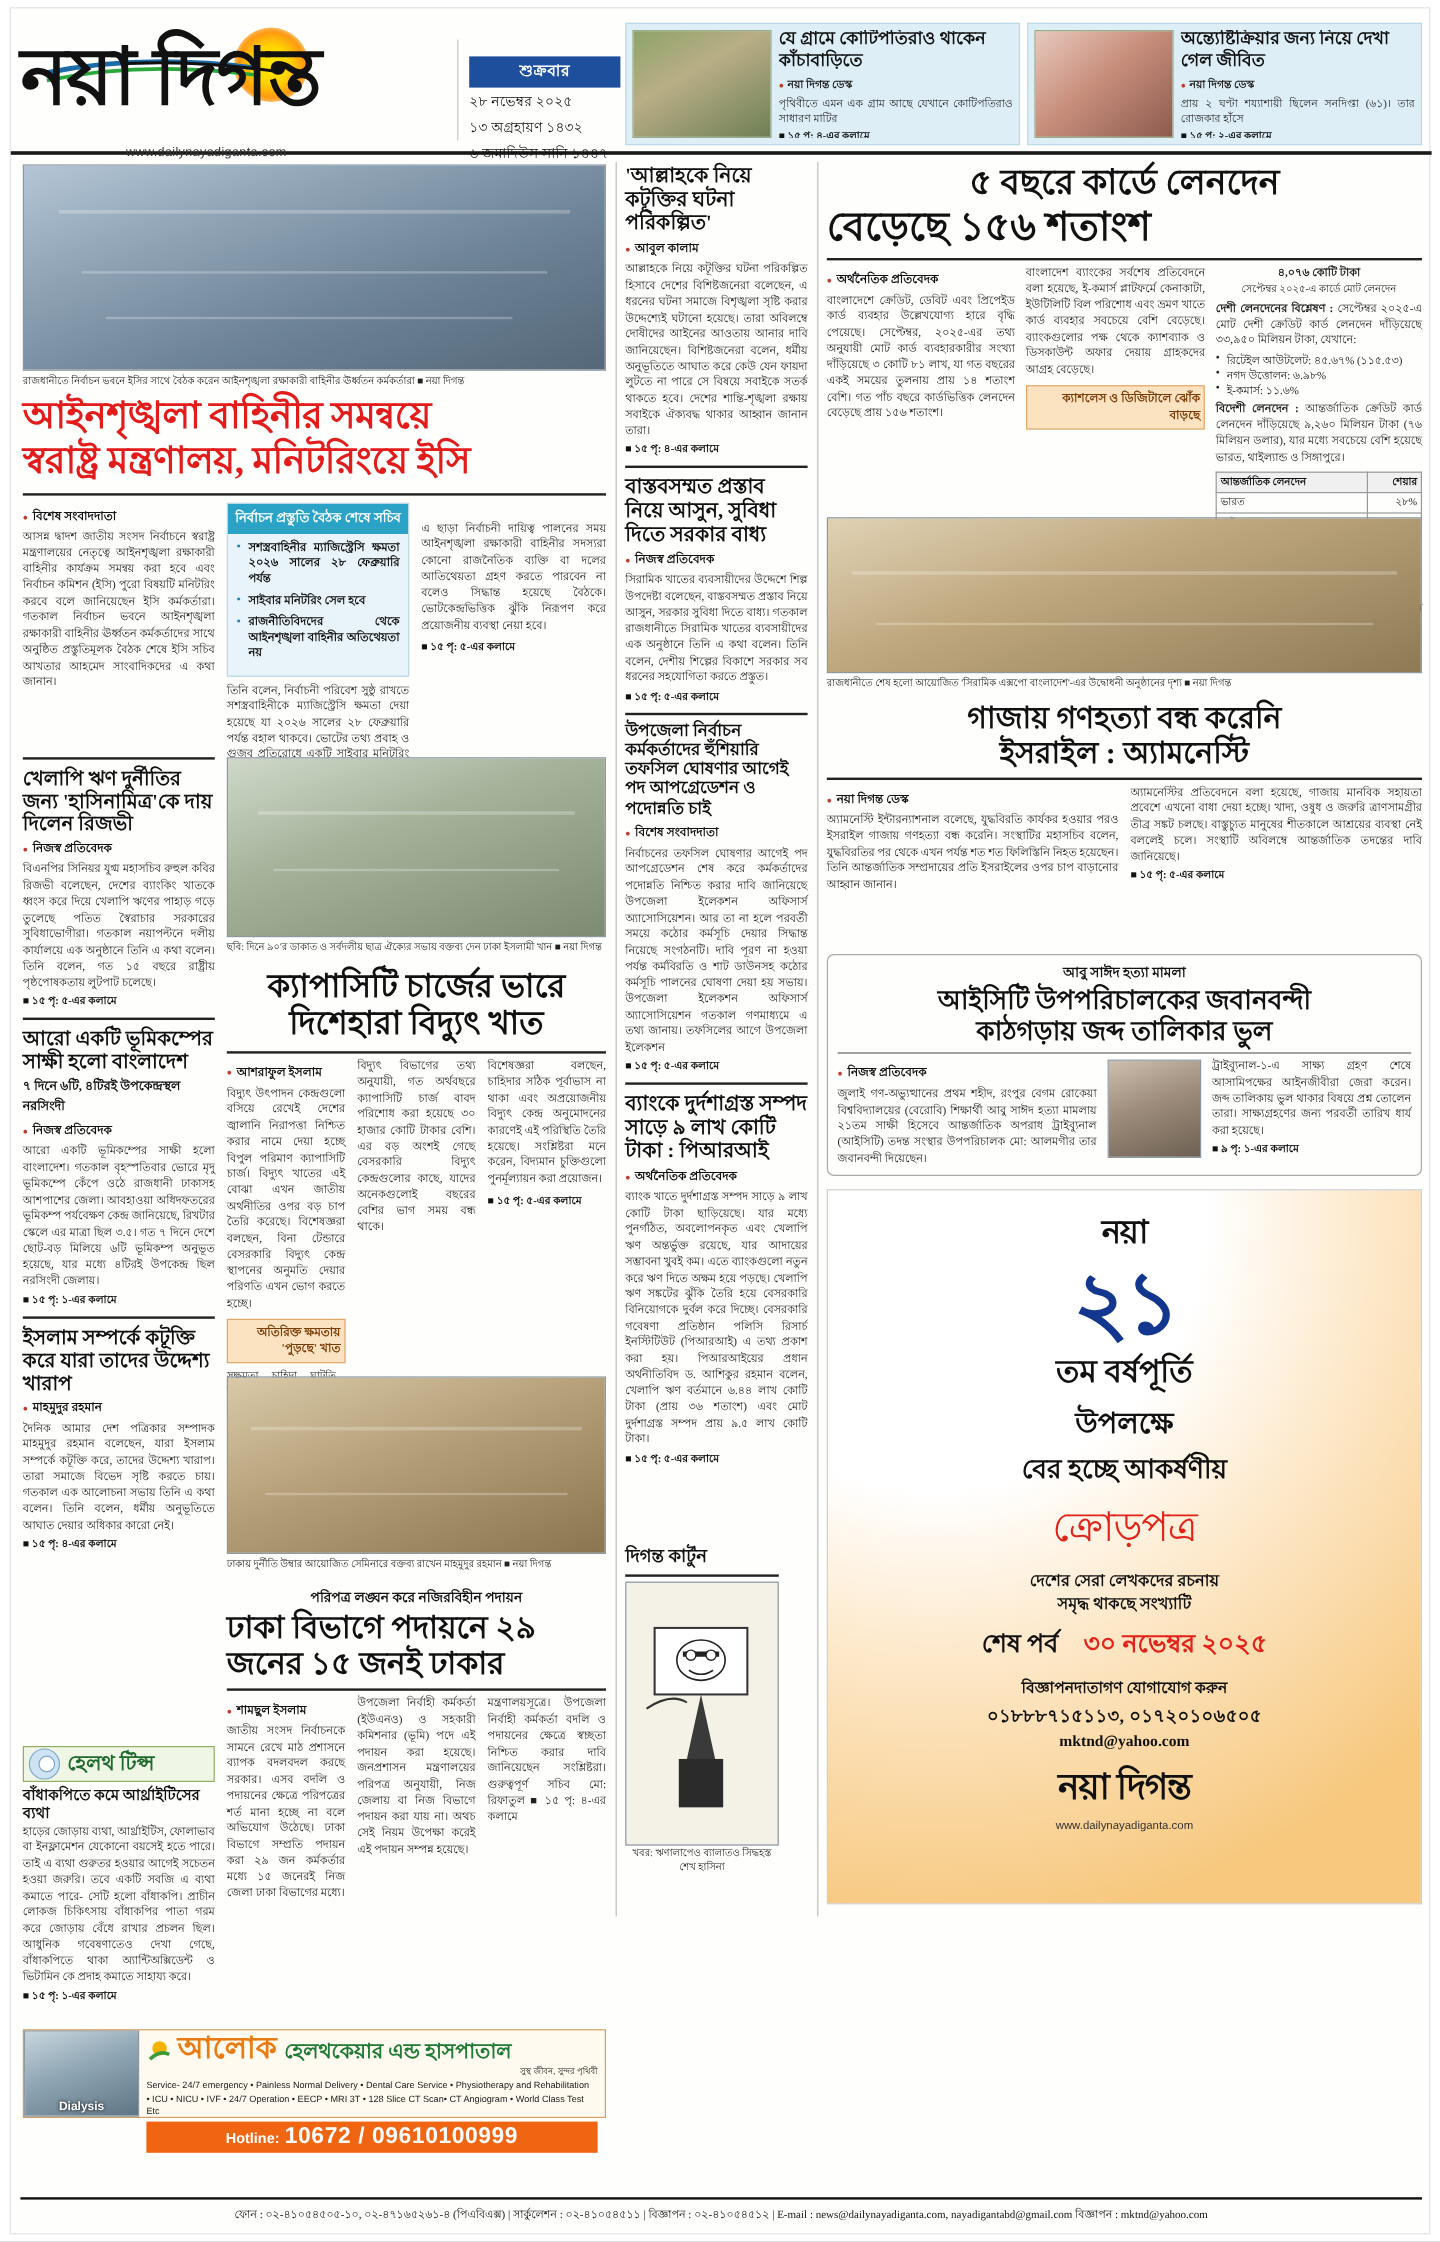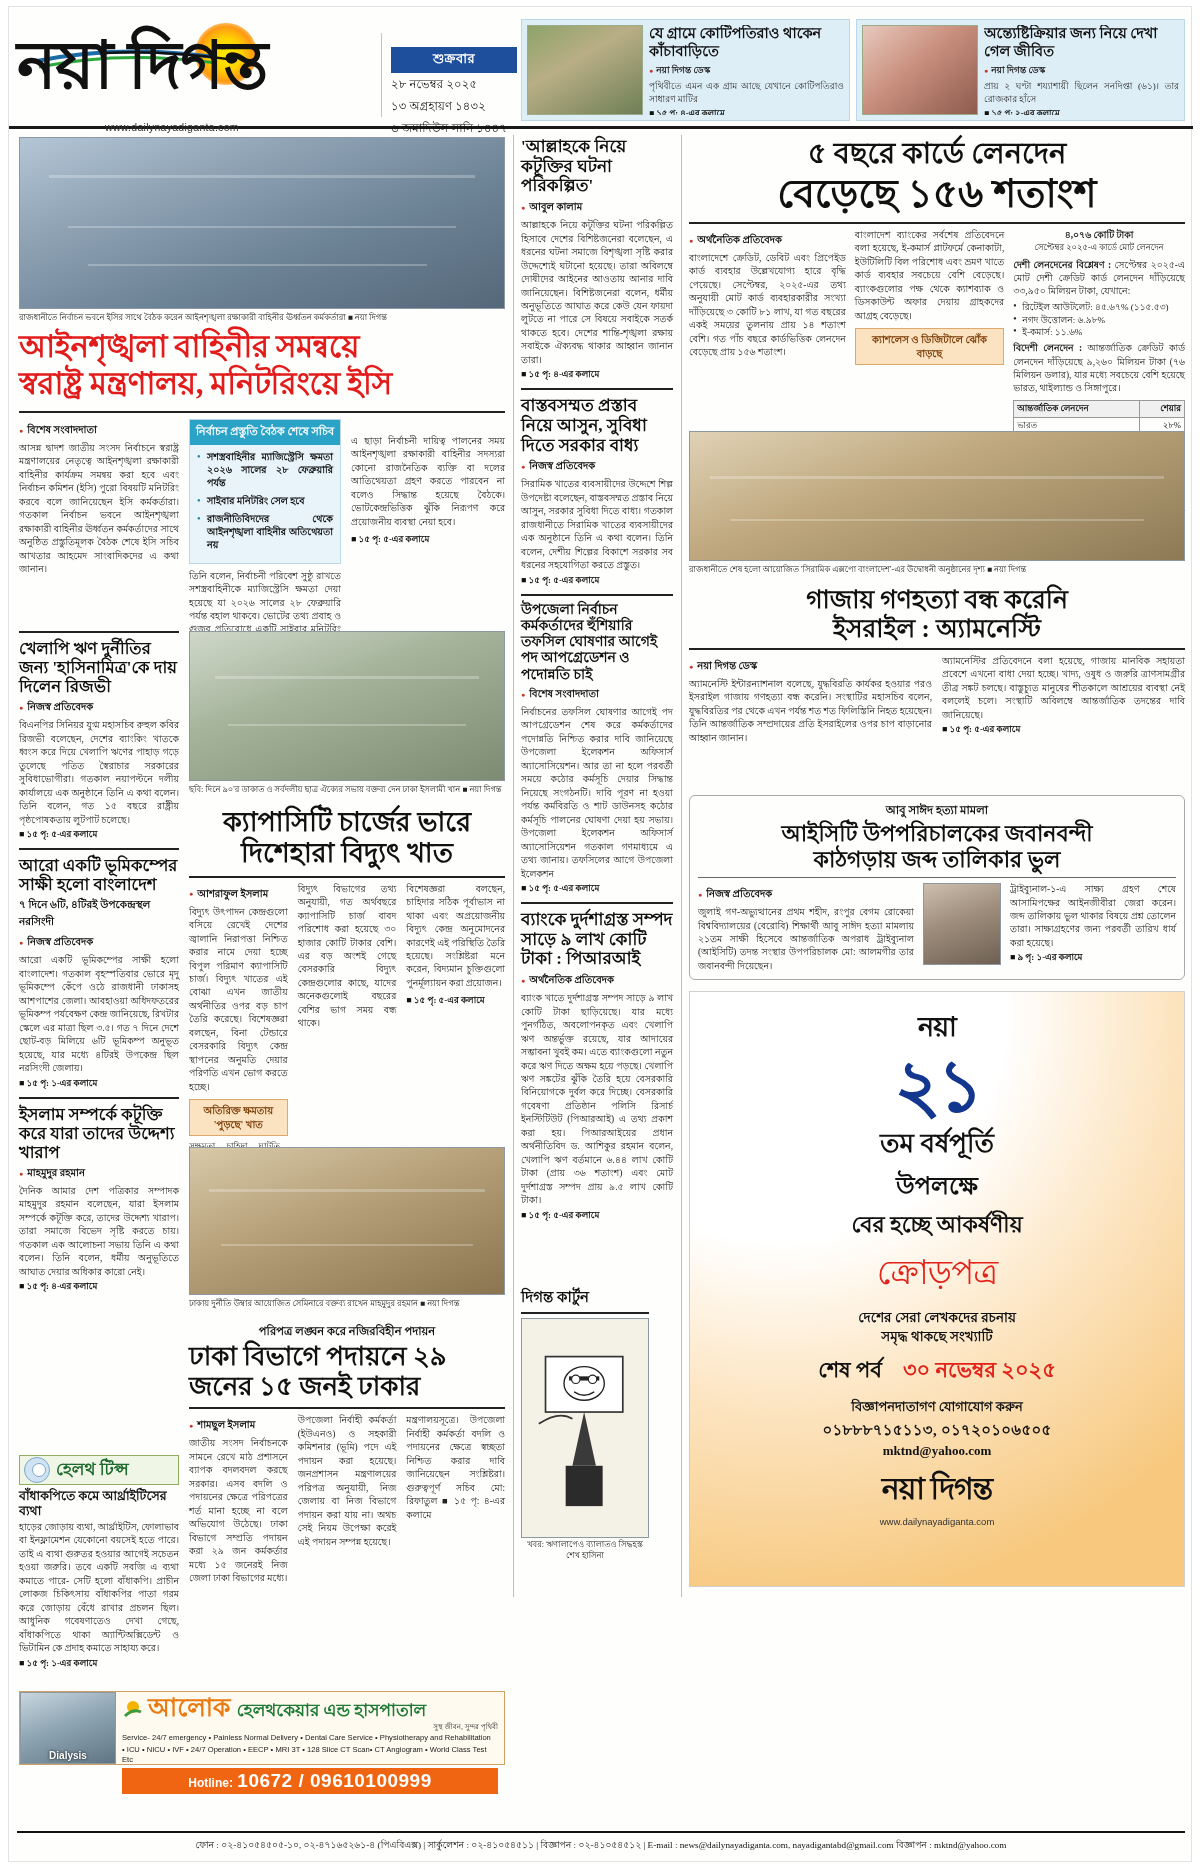--- a/index.html
+++ b/index.html
@@ -230,21 +230,21 @@
   .footer {
     position: absolute; left: 8px; bottom: 8px; width: 1168px;
     border-top: 2px solid #111; padding-top: 6px; text-align: center;
   }
   .footer .f1 { font-size: 9.2px; color: #111; line-height: 1.5; }
   .footer .f2 { font-size: 9.2px; color: #111; line-height: 1.5; }
 
   .smallcaps { font-size: 10.5px; font-weight: bold; color: #111; }
   .orangebox {
     background: #fbe2c0; border: 1px solid #e0a86a; font-size: 10px; font-weight: bold;
-    color: #7a3d06; text-align: center; padding: 4px 3px; line-height: 1.35;
+    color: #7a3d06; text-align: right; padding: 4px 3px; line-height: 1.35;
   }
   table.mini { width: 100%; border-collapse: collapse; font-size: 8.6px; }
   table.mini td { border: 1px solid #999; padding: 1px 3px; color: #111; }
   table.mini td.r { text-align: right; }
   table.mini tr.h td { font-weight: bold; background: #f0f0f0; }
   .dotlist li {
     list-style: none; font-size: 9.1px; line-height: 1.4; color: #1a1a1a;
     padding-left: 9px; position: relative; text-align: justify;
   }
   .dotlist li:before {
@@ -471,21 +471,21 @@
           <path d="M74 86 L60 150 L88 150 Z" fill="#3a3a3a"></path>
           <rect x="52" y="150" width="44" height="48" fill="#2b2b2b"></rect>
           <path d="M20 100 q24 -16 40 -6" stroke="#333" stroke-width="2" fill="none"></path>
         </svg>
       </div>
       <div class="caption" style="text-align:center;">খবর: ঋণালাপেও ব্যালাতও সিদ্ধহস্ত শেখ হাসিনা</div>
     </div>
 
     <div style="position:absolute; left:672px; top:2px; width:496px;">
       <div class="hl" style="font-size:29px; text-align:center;">৫ বছরে কার্ডে লেনদেন</div>
-      <div class="hl" style="font-size:39px; text-align:center;">বেড়েছে ১৫৬ শতাংশ</div>
+      <div class="hl" style="font-size:33px; ">বেড়েছে ১৫৬ শতাংশ</div>
       <div style="border-top:2px solid #222; margin:6px 0 5px;"></div>
 
       <div style="display:flex; gap:9px;">
         <div style="flex:1.05;">
           <div class="byline">অর্থনৈতিক প্রতিবেদক</div>
           <div class="bodytext">বাংলাদেশে ক্রেডিট, ডেবিট এবং প্রিপেইড কার্ড ব্যবহার উল্লেখযোগ্য হারে বৃদ্ধি পেয়েছে। সেপ্টেম্বর, ২০২৫-এর তথ্য অনুযায়ী মোট কার্ড ব্যবহারকারীর সংখ্যা দাঁড়িয়েছে ৩ কোটি ৮১ লাখ, যা গত বছরের একই সময়ের তুলনায় প্রায় ১৪ শতাংশ বেশি। গত পাঁচ বছরে কার্ডভিত্তিক লেনদেন বেড়েছে প্রায় ১৫৬ শতাংশ।</div>
         </div>
         <div style="flex:1;">
           <div class="bodytext">বাংলাদেশ ব্যাংকের সর্বশেষ প্রতিবেদনে বলা হয়েছে, ই-কমার্স প্লাটফর্মে কেনাকাটা, ইউটিলিটি বিল পরিশোধ এবং ভ্রমণ খাতে কার্ড ব্যবহার সবচেয়ে বেশি বেড়েছে। ব্যাংকগুলোর পক্ষ থেকে ক্যাশব্যাক ও ডিসকাউন্ট অফার দেয়ায় গ্রাহকদের আগ্রহ বেড়েছে।</div>
           <div class="orangebox" style="margin-top:5px;">ক্যাশলেস ও ডিজিটালে ঝোঁক বাড়ছে</div>

